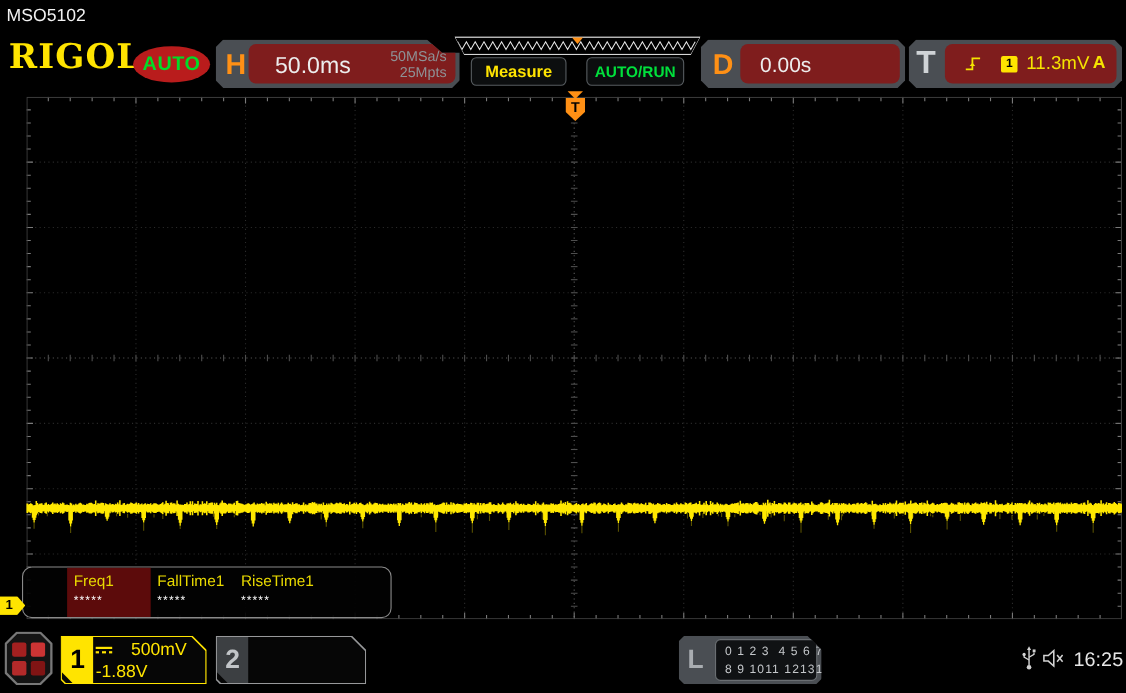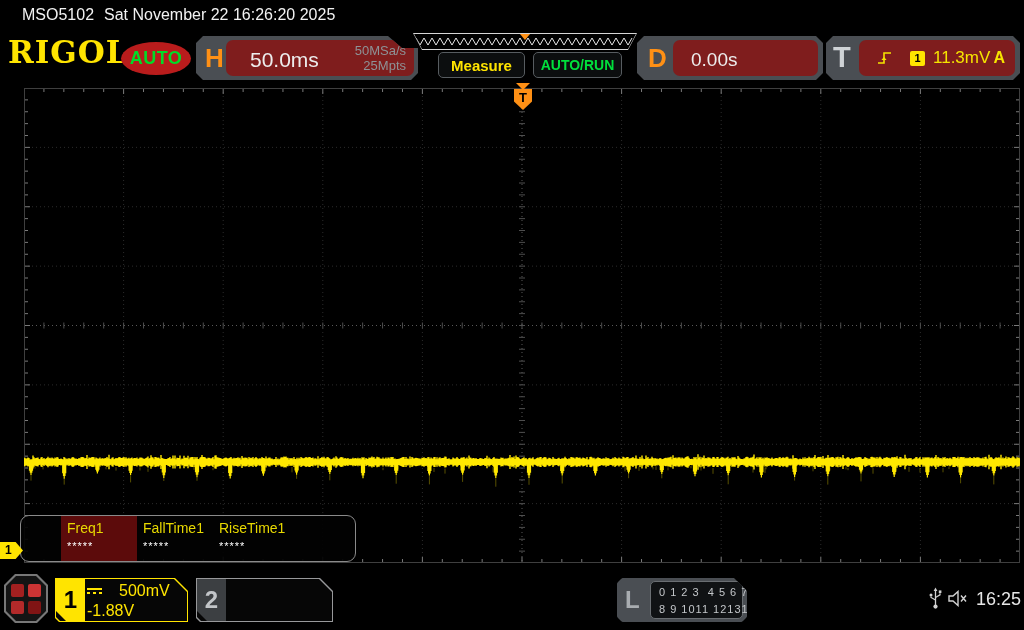--- a/index.html
+++ b/index.html
@@ -2,21 +2,21 @@
 <html><head>
 <meta charset="utf-8">
 <style>
   * { margin:0; padding:0; box-sizing:border-box; }
   html,body { background:#000; }
   body { font-family:"Liberation Sans", sans-serif; }
   #screen { position:relative; width:1024px; height:630px; background:#000; overflow:hidden; }
 
   
   .top-bar { position:absolute; left:0; top:0; width:1024px; height:30px; color:#f2f2f2; font-size:16px; }
-  .top-bar span { position:absolute; top:6px; white-space:pre;margin-left:16px; }
+  .top-bar span { position:absolute; top:6px; white-space:pre; }
   .tb-model { left:6px; }
   .tb-date  { left:88px; }
 
   
   .logo { position:absolute; left:8px; top:34px; font-family:"DejaVu Serif", serif; font-weight:bold; font-size:31px; color:#ffe400; letter-spacing:1px; }
   .auto-pill { position:absolute; left:121px; top:42px; width:70px; height:33px; background:#b91c1c; border-radius:50%; color:#00dc28; font-weight:bold; font-size:18px; display:flex; align-items:center; justify-content:center; letter-spacing:.5px; }
 
   .panel { position:absolute; top:36px; height:44px; background:#4a4e53;
            clip-path:polygon(7px 0, calc(100% - 7px) 0, 100% 7px, 100% calc(100% - 7px), calc(100% - 7px) 100%, 7px 100%, 0 calc(100% - 7px), 0 7px); }
   .panel .plabel { position:absolute; top:7px; font-weight:bold; font-size:26px; color:#ff9015; }
@@ -37,21 +37,21 @@
   .t-panel { left:826px; width:194px; }
   .t-panel .plabel { left:7px; color:#cfd3d6; font-size:29px; top:5px; }
   .t-panel .inner { left:33px; right:5px; }
   .t-row { position:absolute; left:0; top:0; right:0; bottom:0; display:flex; align-items:center; }
   .t-edge-icon { margin-left:18px; }
   .t-src-badge { margin-left:16px; width:15px; height:15px; background:#ffe400; border-radius:2px; color:#000; font-size:11px; font-weight:bold; display:flex; align-items:center; justify-content:center; }
   .t-level { margin-left:8px; color:#f5e400; font-size:17px; }
   .t-sweep { margin-left:auto; margin-right:10px; color:#f5e400; font-size:16px; font-weight:bold; }
 
   .hdr-btn { position:absolute; top:52px; height:26px; background:#0c0e0f; border:1px solid #575c60; border-radius:5px; font-weight:bold; display:flex; align-items:center; justify-content:center; cursor:pointer; }
-  .measure-btn { left:428px; width:87px; color:#ffe400; font-size:15px;margin-left:10px; }
+  .measure-btn { left:428px; width:87px; color:#ffe400; font-size:15px; }
   .stoprun-btn { left:533px; width:89px; color:#00e03c; font-size:14px; }
 
   
   .preview { position:absolute; left:413px; top:33px; width:224px; height:17px; background:#d6d6d6;
              clip-path:polygon(0 0, 100% 0, calc(100% - 9px) 100%, 9px 100%); }
   .preview .pv-in { position:absolute; inset:1px; background:#000;
              clip-path:polygon(0 0, 100% 0, calc(100% - 8px) 100%, 8px 100%); }
   .pv-tri { position:absolute; left:107px; top:1px; width:0; height:0; border-left:5px solid transparent; border-right:5px solid transparent; border-top:6px solid #ff9015; }
 
   
@@ -113,21 +113,20 @@
   .mute-icon { position:absolute; left:948px; top:590px; cursor:pointer; }
   .clock { position:absolute; left:976px; top:589px; color:#e6e6e6; font-size:18px; }
 </style>
 </head>
 <body>
 
 <div id="screen">
 
   <div class="top-bar">
     <span class="tb-model">MSO5102</span>
-    <span class="tb-date">Sat November 22 16:26:20 2025</span>
   </div>
 
   <div class="logo">RIGOL</div>
   <div class="auto-pill">AUTO</div>
 
   <div class="panel h-panel">
     <span class="plabel">H</span>
     <div class="inner">
       <span class="h-timebase">50.0ms</span>
       <div class="h-rate">

